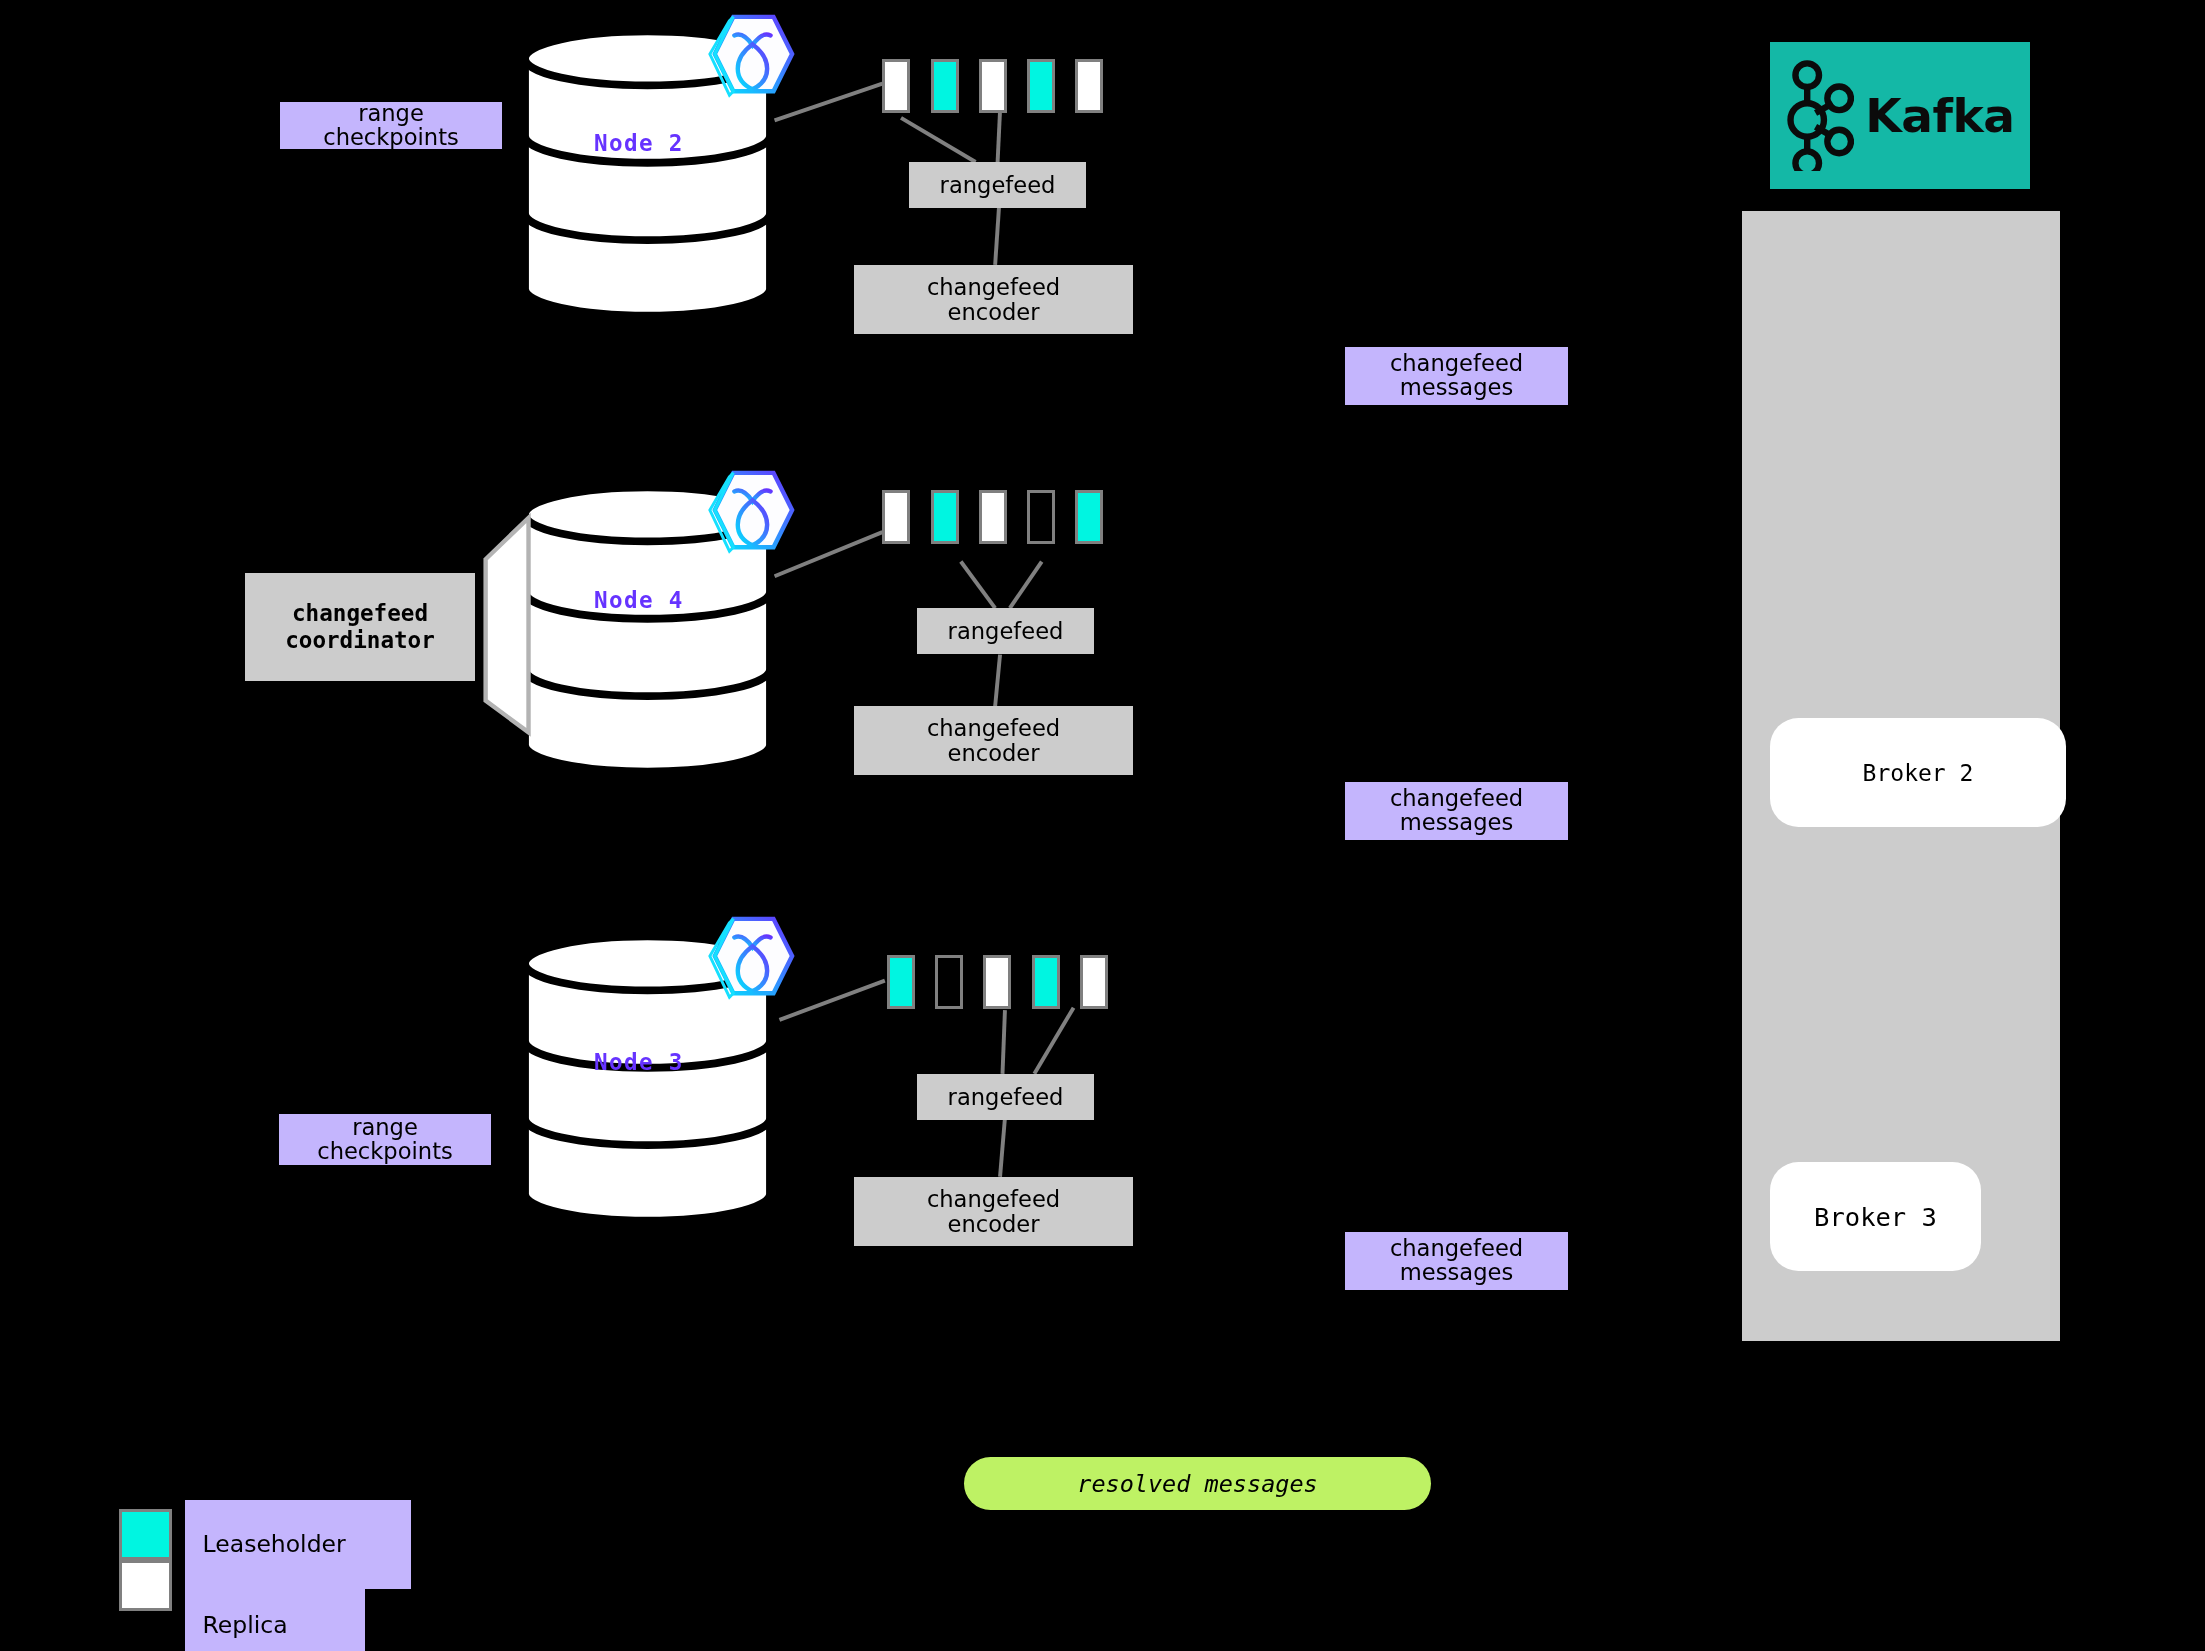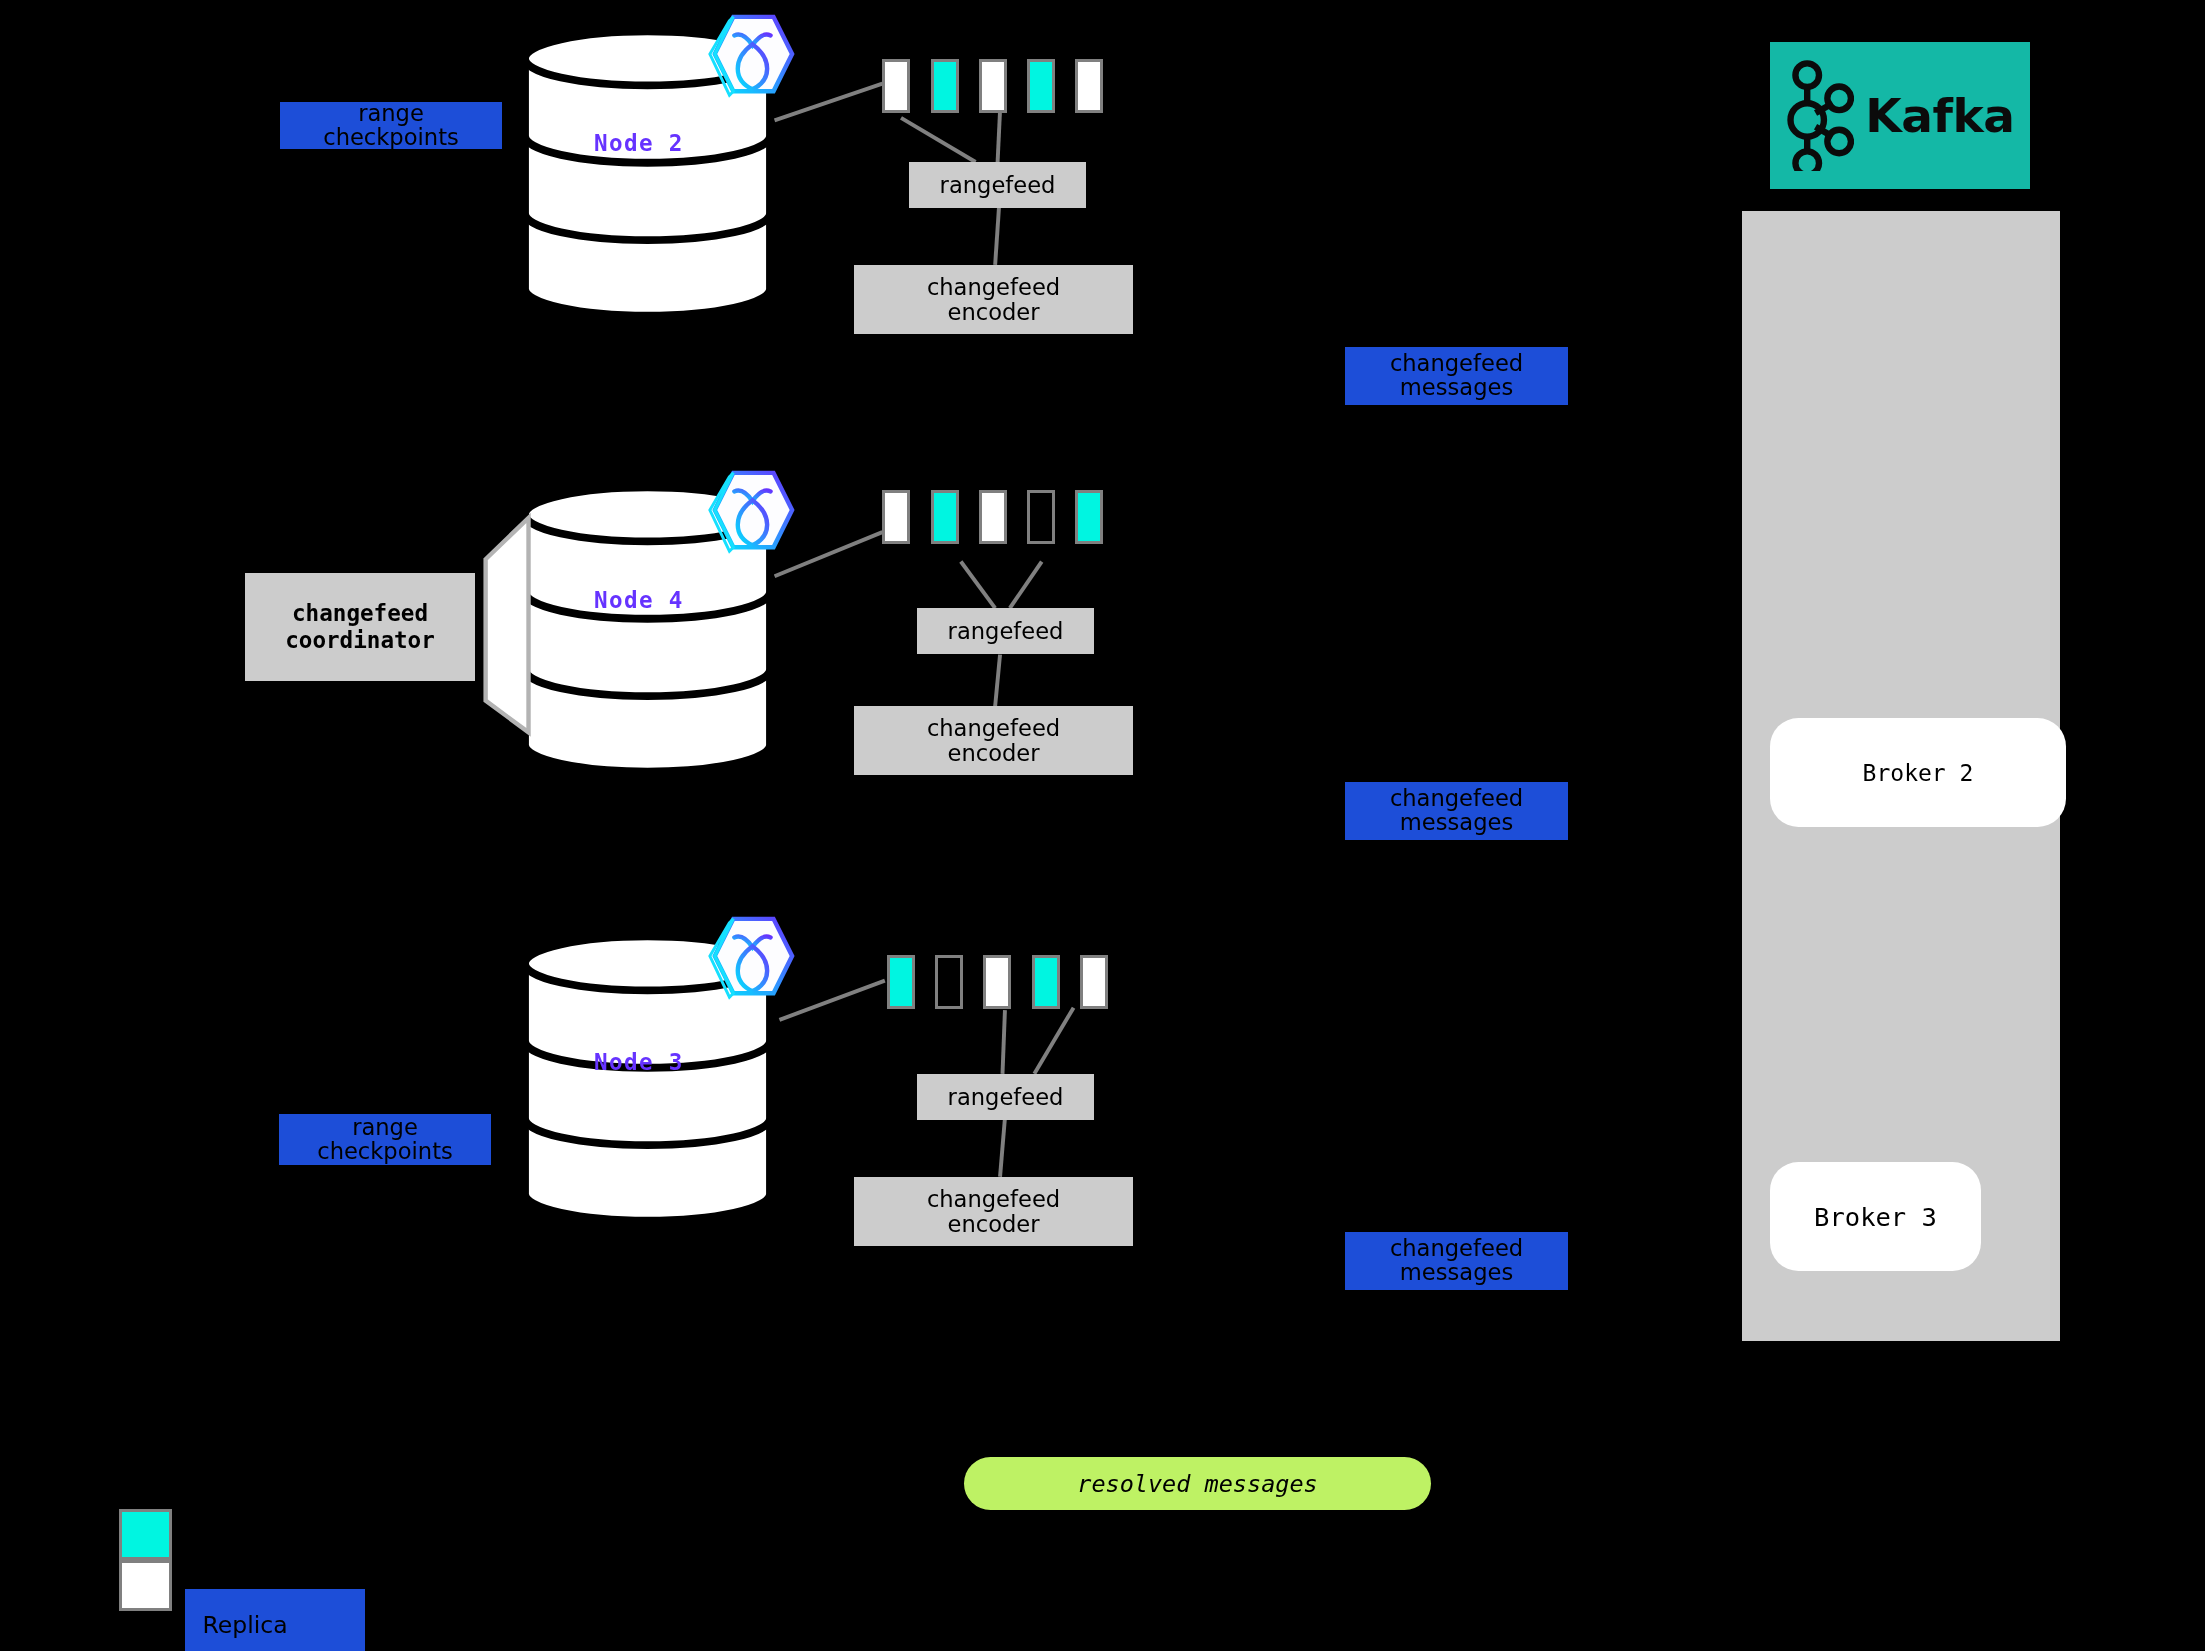--- a/index.html
+++ b/index.html
@@ -3,21 +3,21 @@
 <meta charset="utf-8">
 <style>
   html,body{margin:0;padding:0;background:#000;}
   body{font-family:"DejaVu Sans", sans-serif;}
   #stage{position:relative;width:2205px;height:1652px;background:#000;overflow:hidden;}
 
   .abs{position:absolute;}
 
   
   .chip{
-    position:absolute;background:#1d4ed8;color:#000;
+    position:absolute;background:#c4b5fd;color:#000;
     font-family:"DejaVu Sans", sans-serif;
     display:flex;align-items:center;justify-content:center;
     text-align:center;line-height:1.05;white-space:pre-line;
     box-sizing:border-box;
   }
   .gchip{
     position:absolute;background:#cccccc;color:#000;
     font-family:"DejaVu Sans", sans-serif;
     display:flex;align-items:center;justify-content:center;
     text-align:center;line-height:1.08;white-space:pre-line;
@@ -229,18 +229,19 @@
     </span>
     <span class="kafkaword" style="font-size:47px;">Kafka</span>
   </div>
 
   <div class="cluster" style="left:1742px;top:211px;width:318px;height:1130px;"></div>
 
   <div class="broker" style="left:1770px;top:718px;width:296px;height:109px;font-size:23px;">Broker 2</div>
   <div class="broker" style="left:1770px;top:1162px;width:211px;height:109px;font-size:25.5px;">Broker 3</div>
 
   <div class="swatch" style="left:119px;top:1509px;width:53px;height:51px;background:#00f5e1;"></div>
+  <div class="chip" style="left:185px;top:1500px;width:226px;height:89px;font-size:23.5px;justify-content:flex-start;padding-left:17.6px;">Leaseholder</div>
 
   <div class="swatch" style="left:119px;top:1560px;width:53px;height:51px;background:#ffffff;"></div>
   <div class="chip" style="left:185px;top:1589px;width:180px;height:73px;font-size:23.5px;justify-content:flex-start;padding-left:17.6px;">Replica</div>
 
 </div>
 
 
 </body></html>

